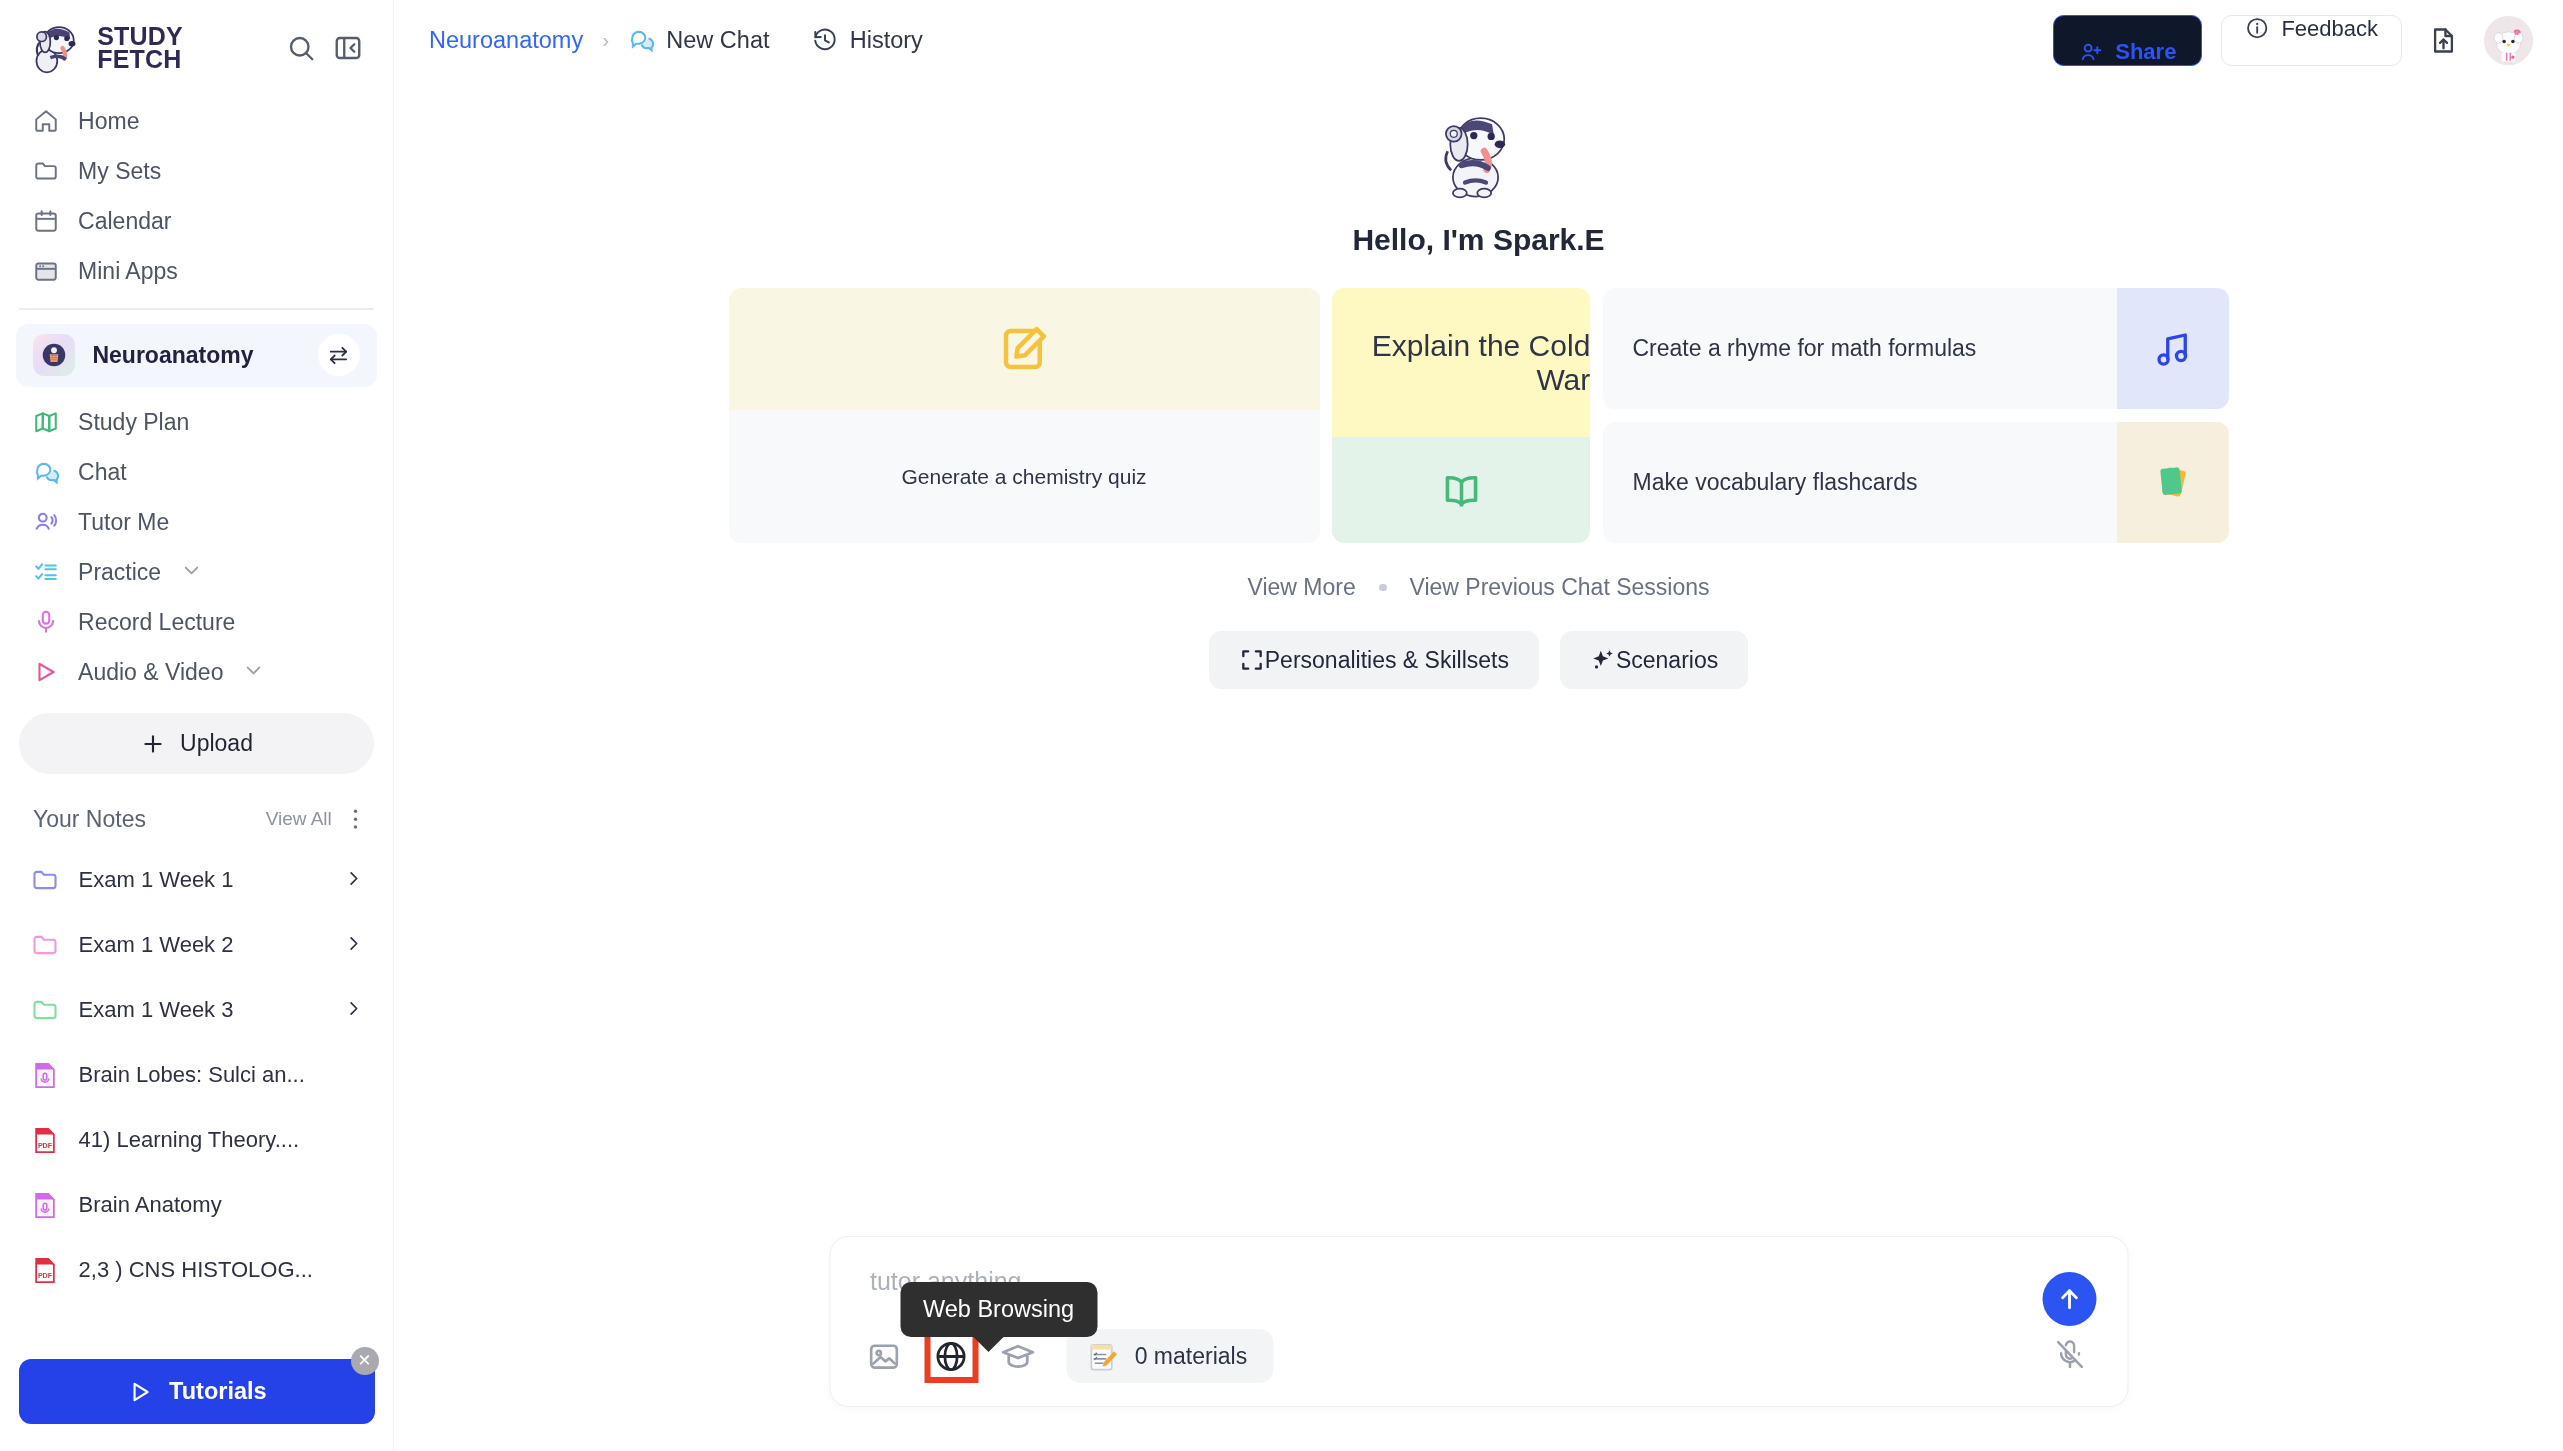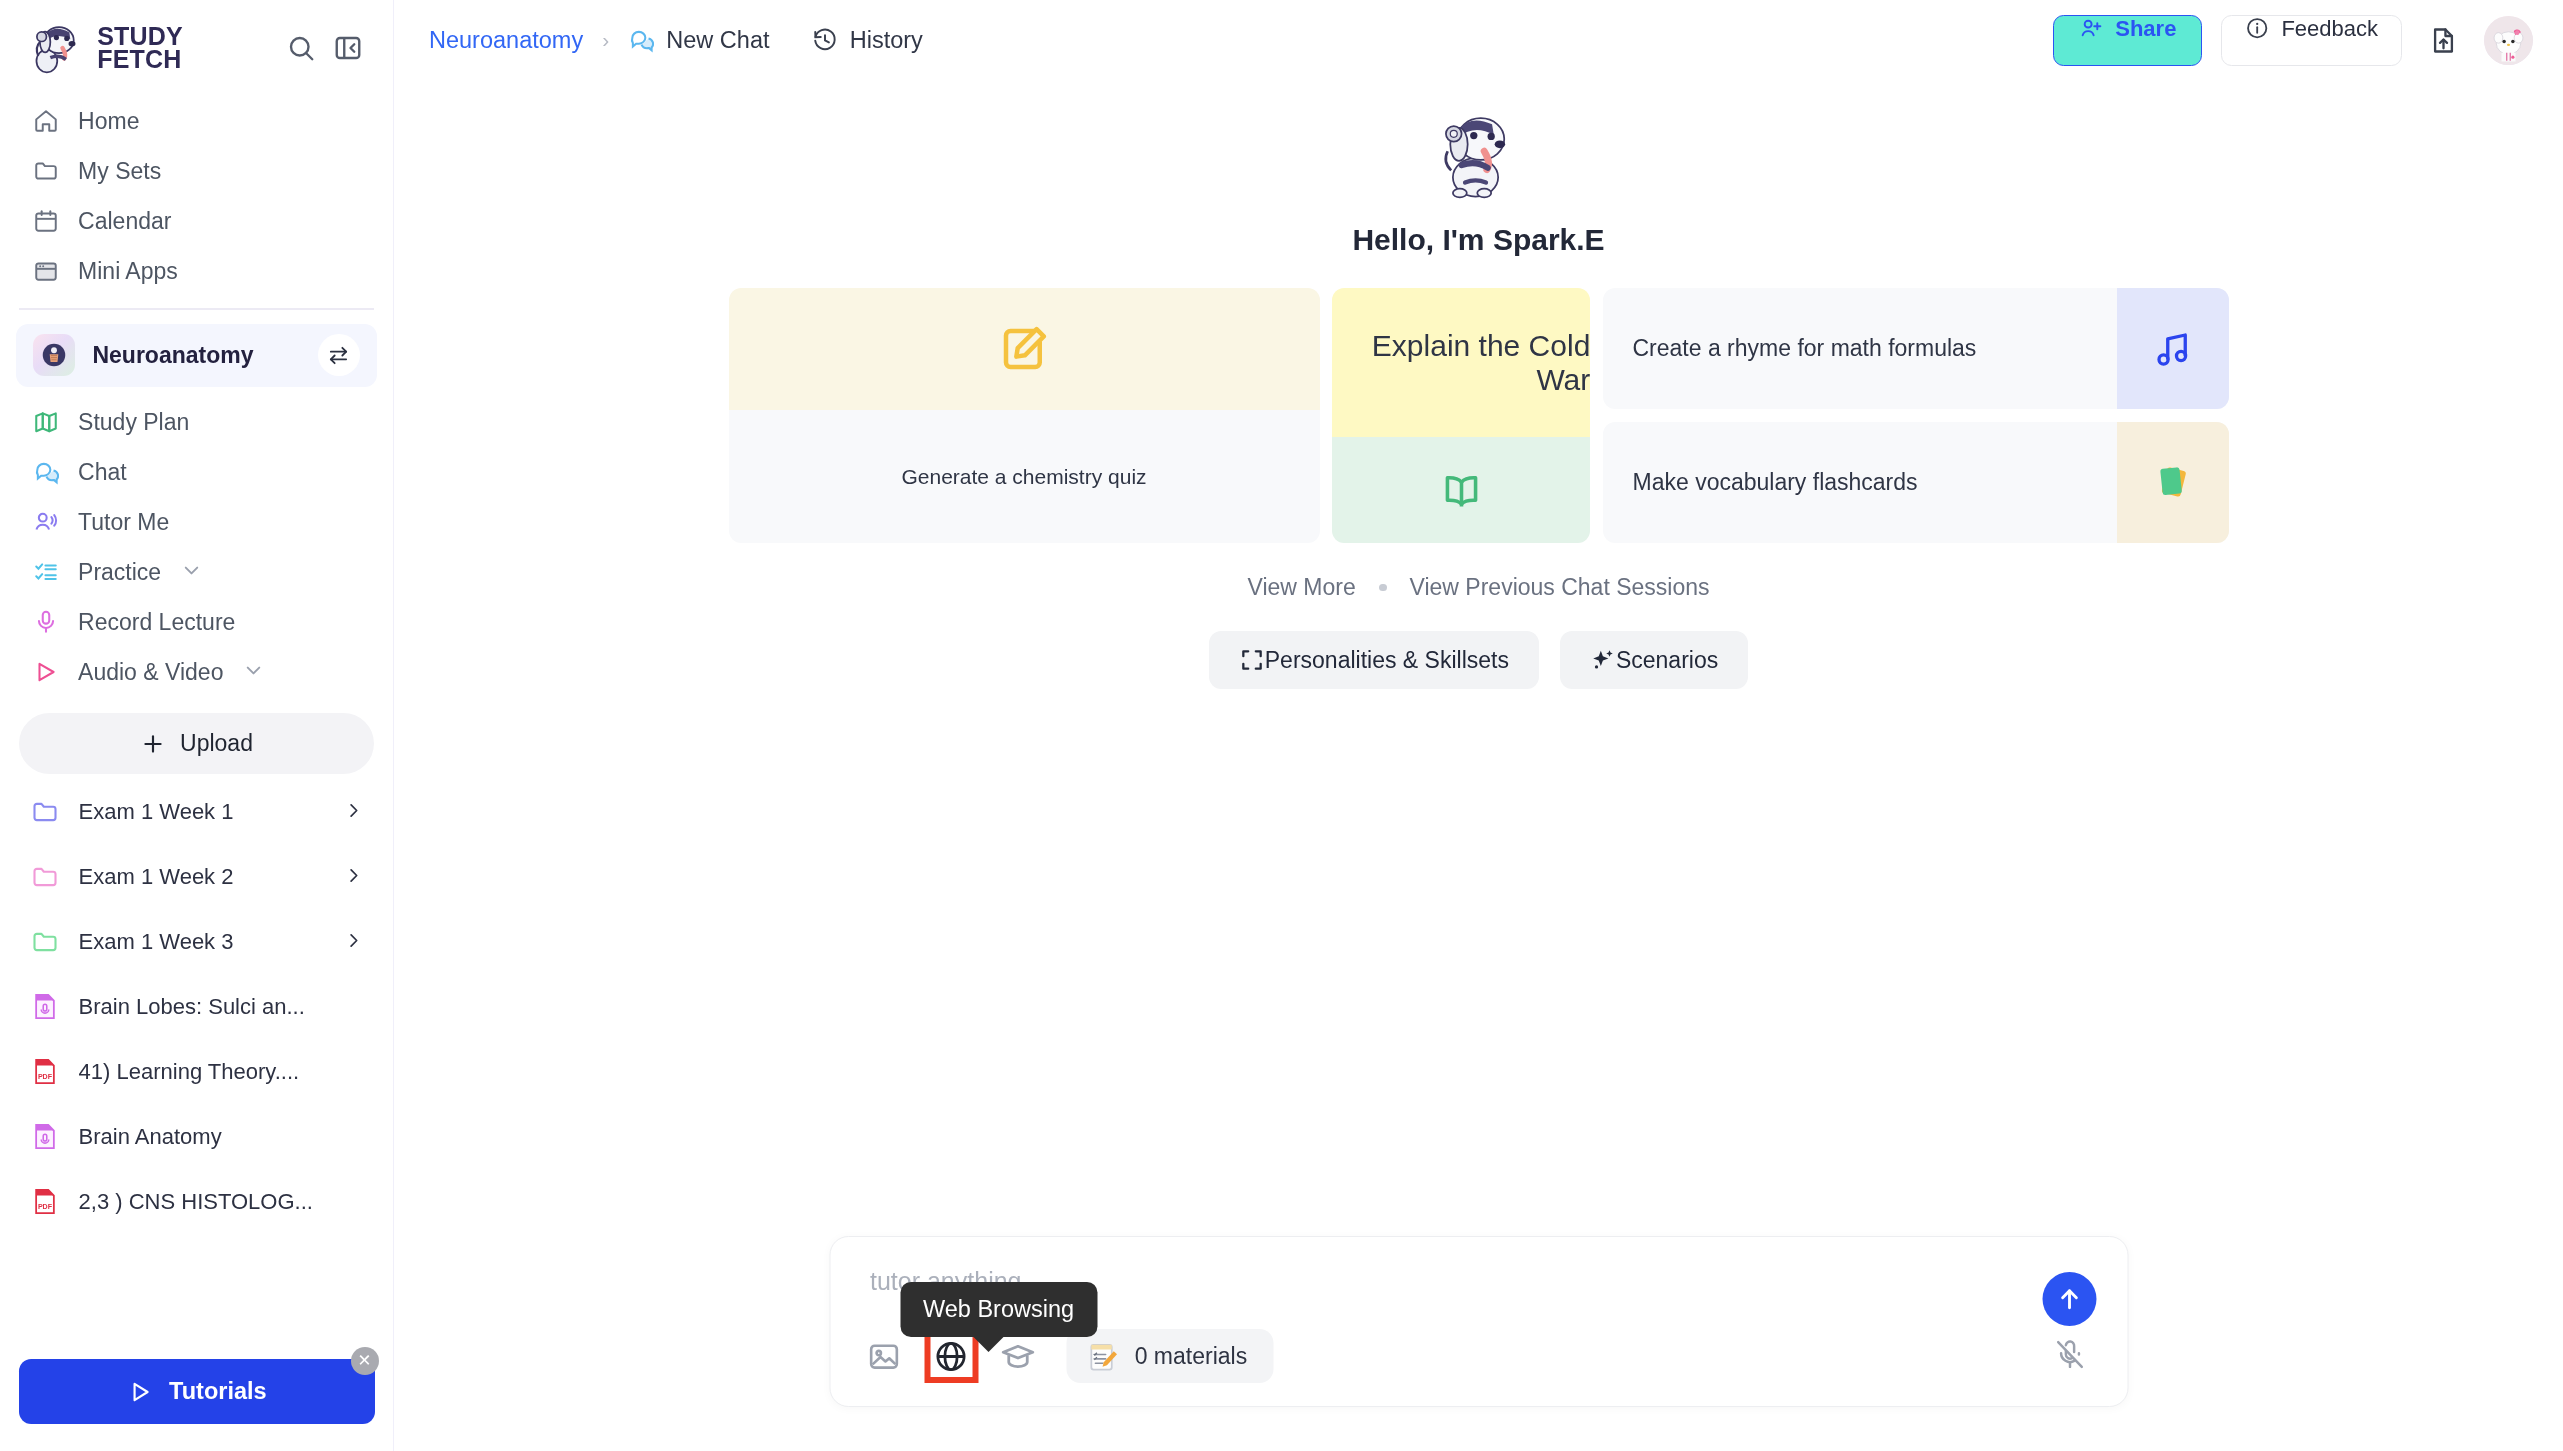--- a/index.html
+++ b/index.html
@@ -114,23 +114,23 @@
     padding: 0 30px 0 35px; gap: 0;
   }
   .crumb-link { font-size:23.5px; color:#3267f5; font-weight:500; cursor:pointer; }
   .crumb-sep { margin:0 19px; color:#b6bac4; font-size:21px; }
   .crumb-cur { display:flex; align-items:center; gap:12.2px; cursor:pointer; }
   .crumb-cur .t { font-size:23.5px; color:#313747; }
   .history-btn { display:flex; align-items:center; gap:12.2px; margin-left:42px; cursor:pointer;}
   .history-btn .t { font-size:23.5px; color:#313747; }
   .top-right { margin-left:auto; display:flex; align-items:center; gap:19px; }
   .share-btn {
-    display:flex; align-items:flex-start; gap:12.2px;
+    display:flex; align-items:flex-end; gap:12.2px;
     height:51px; padding:0 24.4px; border:1.7px solid #2b54f2;
-    border-radius:10.5px; cursor:pointer; background:#5eead4;
+    border-radius:10.5px; cursor:pointer; background:#0f172a;
   }
   .share-btn .t { color:#2b54f2; font-size:22px; font-weight:600; }
   .feedback-btn {
     display:flex; gap:12.2px;
     height:51px; padding:0 23px; border:1.7px solid #e6e7eb;
     border-radius:10.5px; cursor:pointer; background:#fff;
   }
   .feedback-btn .t { color:#2b3040; font-size:22px; }
   .icon-btn { width:44px; height:44px; display:flex; align-items:center; justify-content:center; cursor:pointer;}
   .avatar {
@@ -409,20 +409,31 @@
     </div>
 
     <div class="upload-btn">
       <svg width="26" height="26" viewBox="0 0 24 24" fill="none" stroke="#1f2430" stroke-width="2" stroke-linecap="round">
         <line x1="12" y1="5" x2="12" y2="19"></line>
           <line x1="5" y1="12" x2="19" y2="12"></line>
       </svg>
       <span class="lbl">Upload</span>
     </div>
 
+    <div class="notes-hdr">
+      <span class="notes-title">Your Notes</span>
+      <span class="notes-viewall">View All</span>
+      <span class="notes-kebab">
+        <svg width="21" height="24.4" viewBox="0 0 24 28" fill="#6b7280">
+          <circle cx="12" cy="5" r="2"></circle>
+            <circle cx="12" cy="14" r="2"></circle>
+            <circle cx="12" cy="23" r="2"></circle>
+        </svg>
+      </span>
+    </div>
 
     <div class="note-list">
       <div class="note-item">
         <span class="nico">
           <svg width="28" height="28" viewBox="0 0 24 24" fill="none" stroke="#8b8bf0" stroke-width="1.8" stroke-linejoin="round">
               <path d="M3 7a2 2 0 0 1 2-2h4l2 2.5h8a2 2 0 0 1 2 2V17a2 2 0 0 1-2 2H5a2 2 0 0 1-2-2z"></path>
             </svg>
         </span>
         <span class="nlbl">Exam 1 Week 1</span>
         <span class="chev">

